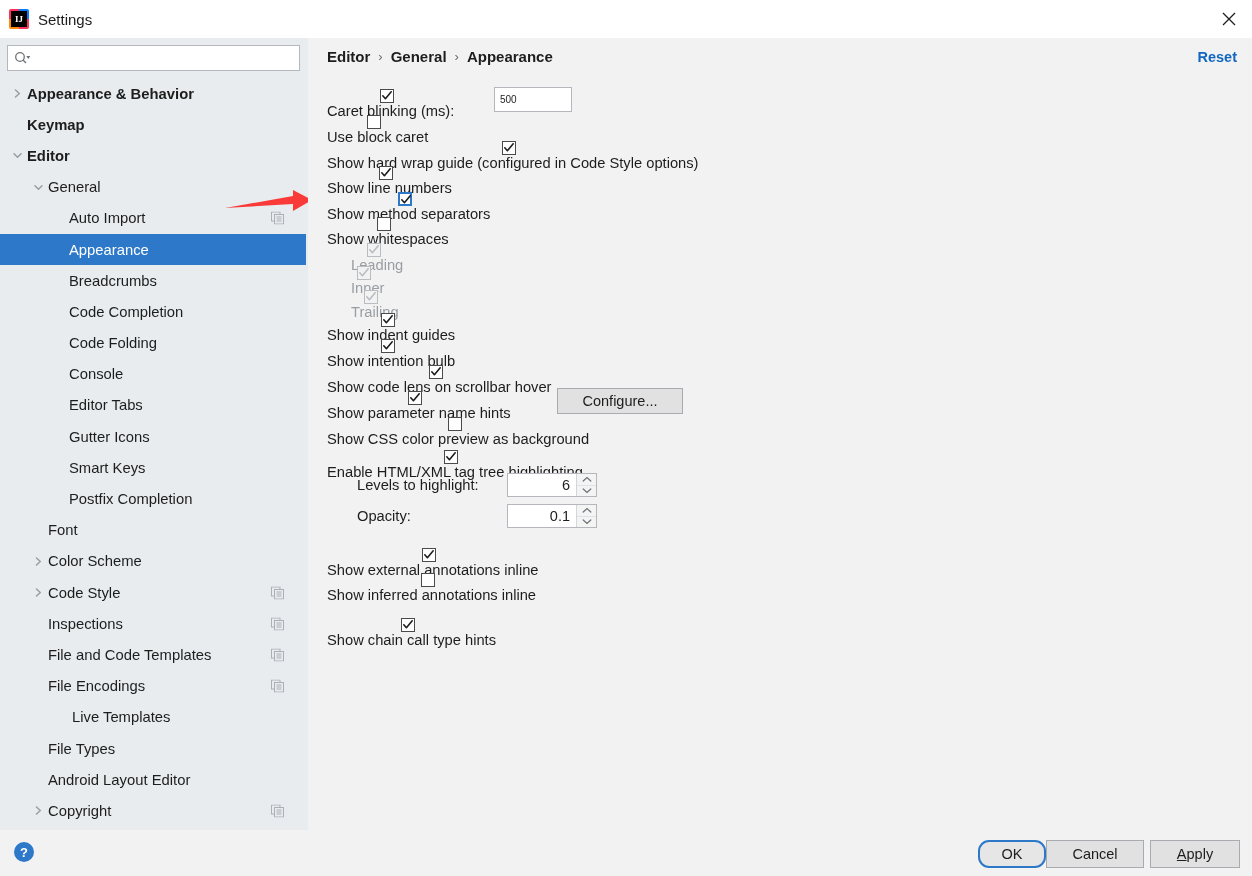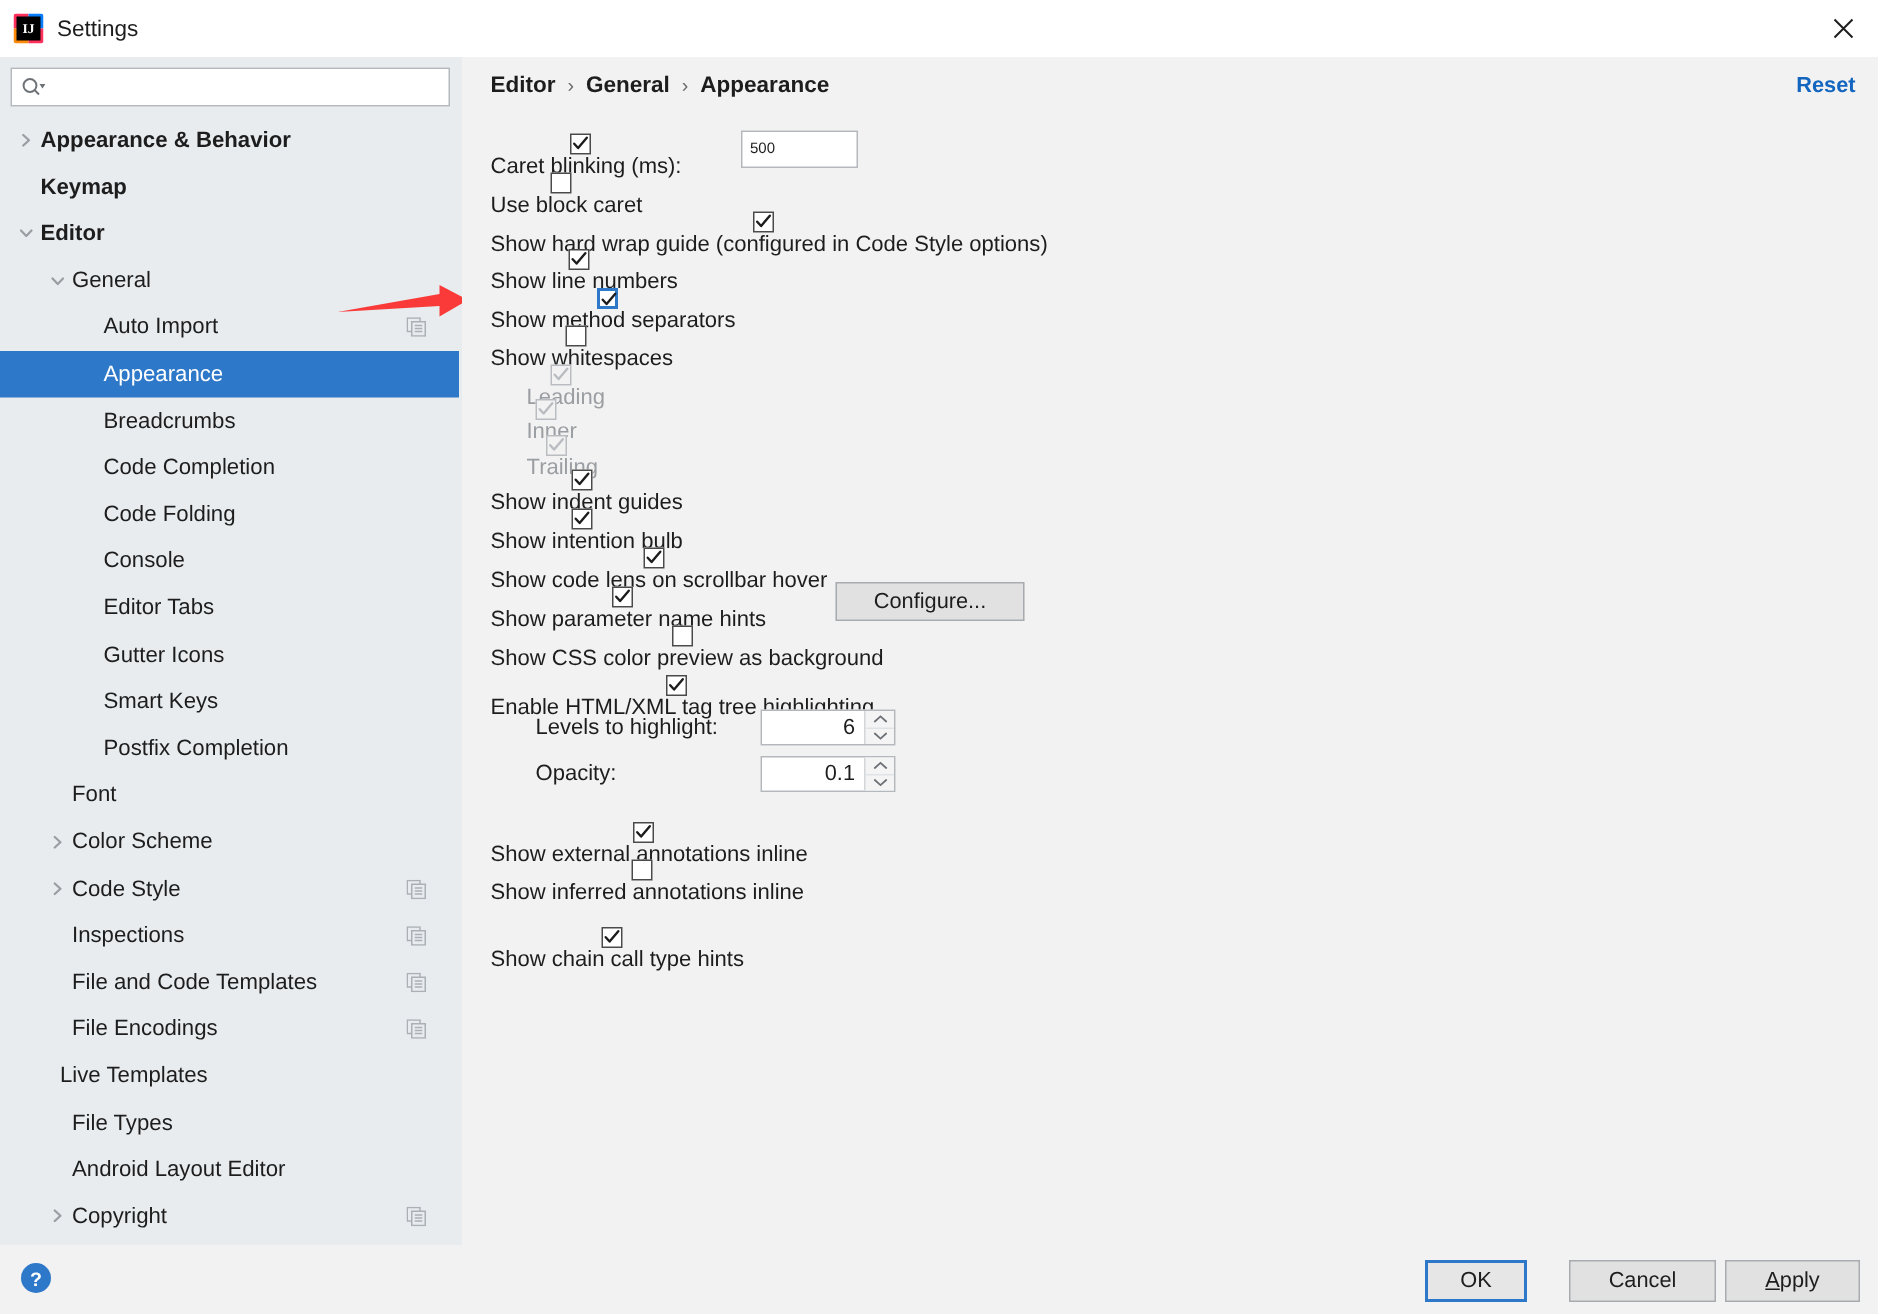--- a/index.html
+++ b/index.html
@@ -348,21 +348,21 @@
       </div>
       <div class="trow" style="padding-left: 31px;">
         <span class="arrow none"></span>
         <span class="tlabel">File Encodings</span>
         <span class="copy-icon"><svg width="13" height="13" viewBox="0 0 13 13">
             <rect x="0.5" y="0.5" width="8.5" height="9" fill="none" stroke="#aab0b6" stroke-width="1"></rect>
             <rect x="3.5" y="3" width="9" height="9.5" fill="#e8ecef" stroke="#aab0b6" stroke-width="1"></rect>
             <path d="M5.5,5.5 H10.5 M5.5,7.5 H10.5 M5.5,9.5 H10.5" stroke="#aab0b6" stroke-width="1"></path>
           </svg></span>
       </div>
-      <div class="trow" style="padding-left: 23px;">
+      <div class="trow" style="padding-left: 23px; margin-left: 32px;">
         <span class="arrow none"></span>
         <span class="tlabel">Live Templates</span>
       </div>
       <div class="trow" style="padding-left: 31px; align-items: center;">
         <span class="arrow none"></span>
         <span class="tlabel">File Types</span>
       </div>
       <div class="trow" style="padding-left: 31px;">
         <span class="arrow none"></span>
         <span class="tlabel">Android Layout Editor</span>
@@ -567,18 +567,18 @@
           </svg>
         </span>
         <span class="opt-label">Show chain call type hints</span>
       </div>
     </div>
 </div>
 
 <div class="footer">
   <div class="help-btn">?</div>
 </div>
-<div class="fbtn primary" style="left:950px; width:68px;">OK</div>
+<div class="fbtn primary" style="left:978px; width:68px;border-radius:11px;">OK</div>
 <div class="fbtn" style="left:1046px; width:98px;">Cancel</div>
 <div class="fbtn" style="left:1150px; width:90px;">
   <span class="mnemonic">A</span>
     <span>pply</span>
 </div>
 
 </body></html>

